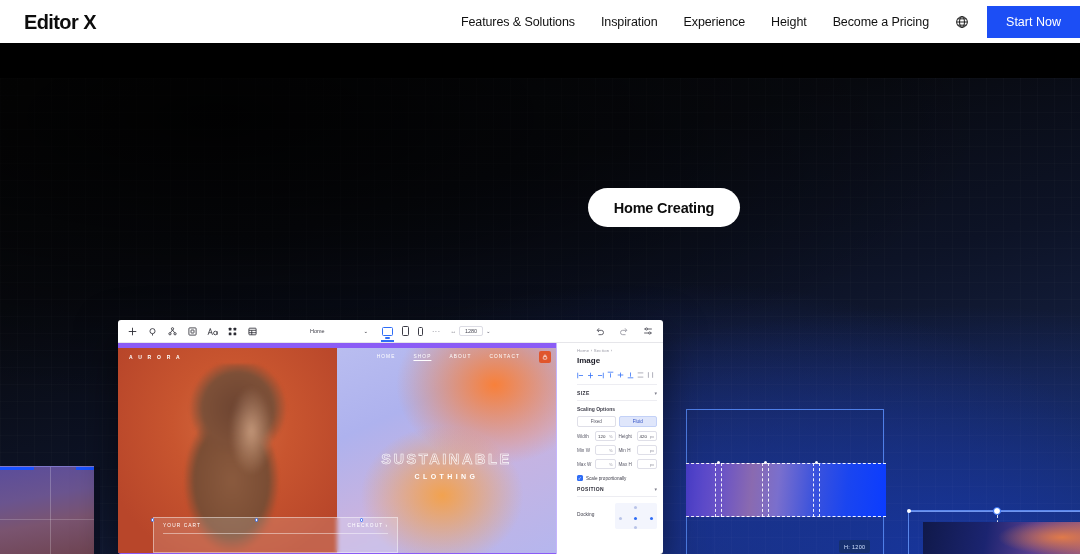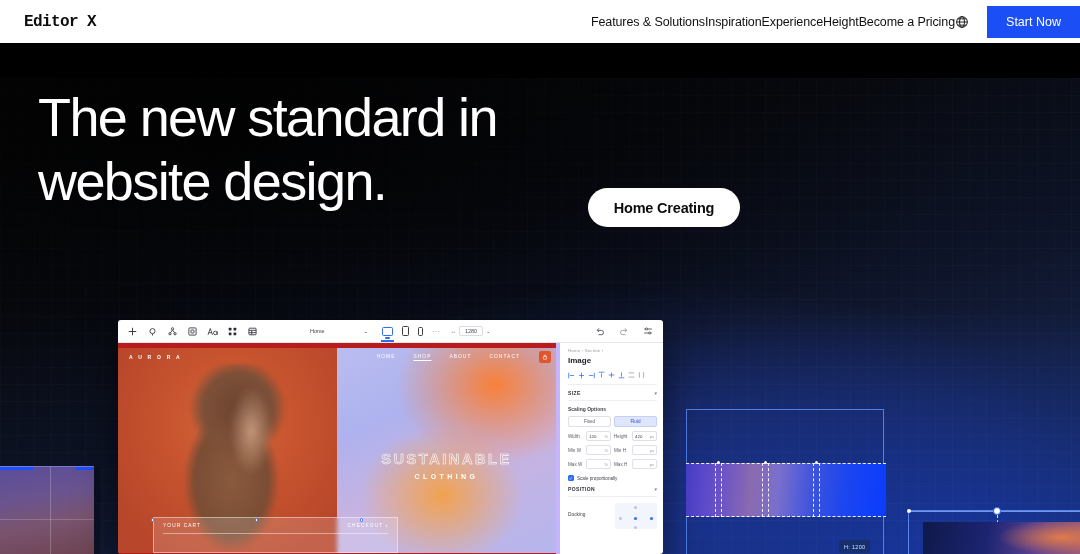--- a/index.html
+++ b/index.html
@@ -11,25 +11,25 @@
     -webkit-font-smoothing:antialiased;
   }
   .page{ position:relative; width:1080px; height:554px; overflow:hidden; }
 
   
   .topnav{
     position:absolute; left:0; top:0; width:1080px; height:43px;
     background:#fff; display:flex; align-items:center; z-index:40;
   }
   .brand{
-    font-size:16px; font-weight:700; color:#0d0d0d; letter-spacing:-0.6px;
-    margin-left:24px; line-height:1;font-family:Liberation Mono, monospace;
+    font-size:20px; font-weight:700; color:#0d0d0d; letter-spacing:-0.6px;
+    margin-left:24px; line-height:1;
   }
   .nav-links{
-    margin-left:auto; display:flex; align-items:center; 
+    margin-left:auto; display:flex; align-items:center; gap:26px;
     padding-right:18px;
   }
   .nav-link{
     font-size:12.5px; color:#111; white-space:nowrap; cursor:pointer;
     letter-spacing:-0.1px;
   }
   .globe-icon{ display:flex; align-items:center; cursor:pointer; }
   .start-now-btn{
     width:93px; height:32px; background:#1c4ef5; color:#fff;
     display:flex; align-items:center; justify-content:center;
@@ -143,21 +143,21 @@
     width:24px; height:10px; border:1px solid #dcdce4; border-radius:2px;
     display:flex; align-items:center; justify-content:center;
     font-size:5.5px; color:#4a4a56;
   }
   .tb-right{ margin-left:auto; display:flex; align-items:center; gap:11px; padding-right:9px; }
 
   .editor-body{
     position:relative; width:545px; height:211px; display:flex; background:#1a1a20;
   }
   .canvas-wrap{
-    position:relative; width:440px; height:211px; background:#b91c1c;
+    position:relative; width:440px; height:211px; background:#8b5cf6;
     display:flex; align-items:center; justify-content:center;
   }
   .site{
     position:relative; width:438px; height:205px; margin-top:3px; overflow:hidden;
   }
   .site-split{ position:absolute; inset:0; display:flex; }
   .site-left{
     position:relative; width:50%; height:100%;
     background:
       radial-gradient(60% 70% at 52% 38%, #d4693f 0%, #c8552f 45%, #b8462a 100%);
@@ -225,22 +225,22 @@
     position:absolute; width:3.4px; height:3.4px; border-radius:50%;
     background:#fff; border:.7px solid #2f6df6; z-index:9;
   }
   .editor-guide-l, .editor-guide-r{
     position:absolute; top:38%; width:1.4px; height:26px; background:#fff; opacity:.9; z-index:8;
   }
   .editor-guide-r{ right:-8px; }
 
   
   .panel{
-    position:relative; width:117px; height:211px; background:#fff; border-left:4px solid #c4b5fd;
-    padding:5px 6px 0 8px; overflow:hidden;
+    position:relative; width:117px; height:211px; background:#fff; border-left:1px solid #c4b5fd;
+    padding:5px 6px 0 20px; overflow:hidden;
   }
   .pbread{ font-size:4.3px; color:#9a9aa6; letter-spacing:.2px; }
   .ptitle{ font-size:8px; font-weight:700; color:#1c1c26; margin-top:3px; }
   .palign{
     display:flex; align-items:center; gap:3px; margin-top:6px; padding-bottom:5px;
     border-bottom:1px solid #ededf2;
   }
   .al{ width:7px; height:8px; display:flex; align-items:center; justify-content:center; }
   .psec{
     display:flex; align-items:center; justify-content:space-between;
@@ -390,21 +390,20 @@
           <line x1="4.3" y1="6.6" x2="19.7" y2="6.6"></line>
           <line x1="4.3" y1="17.4" x2="19.7" y2="17.4"></line>
         </svg>
       </div>
     </div>
     <div class="start-now-btn">Start Now</div>
   </div>
 
 
   <div class="hero">
-    <h1 class="headline">The new standard in website design.</h1>
     <div class="cta">Home Creating</div>
   </div>
 
   <div class="leftcard">
     <div class="lc-v"></div>
     <div class="lc-h"></div>
     <div class="lc-right-strip"></div>
   </div>
 
   <div class="wire">

